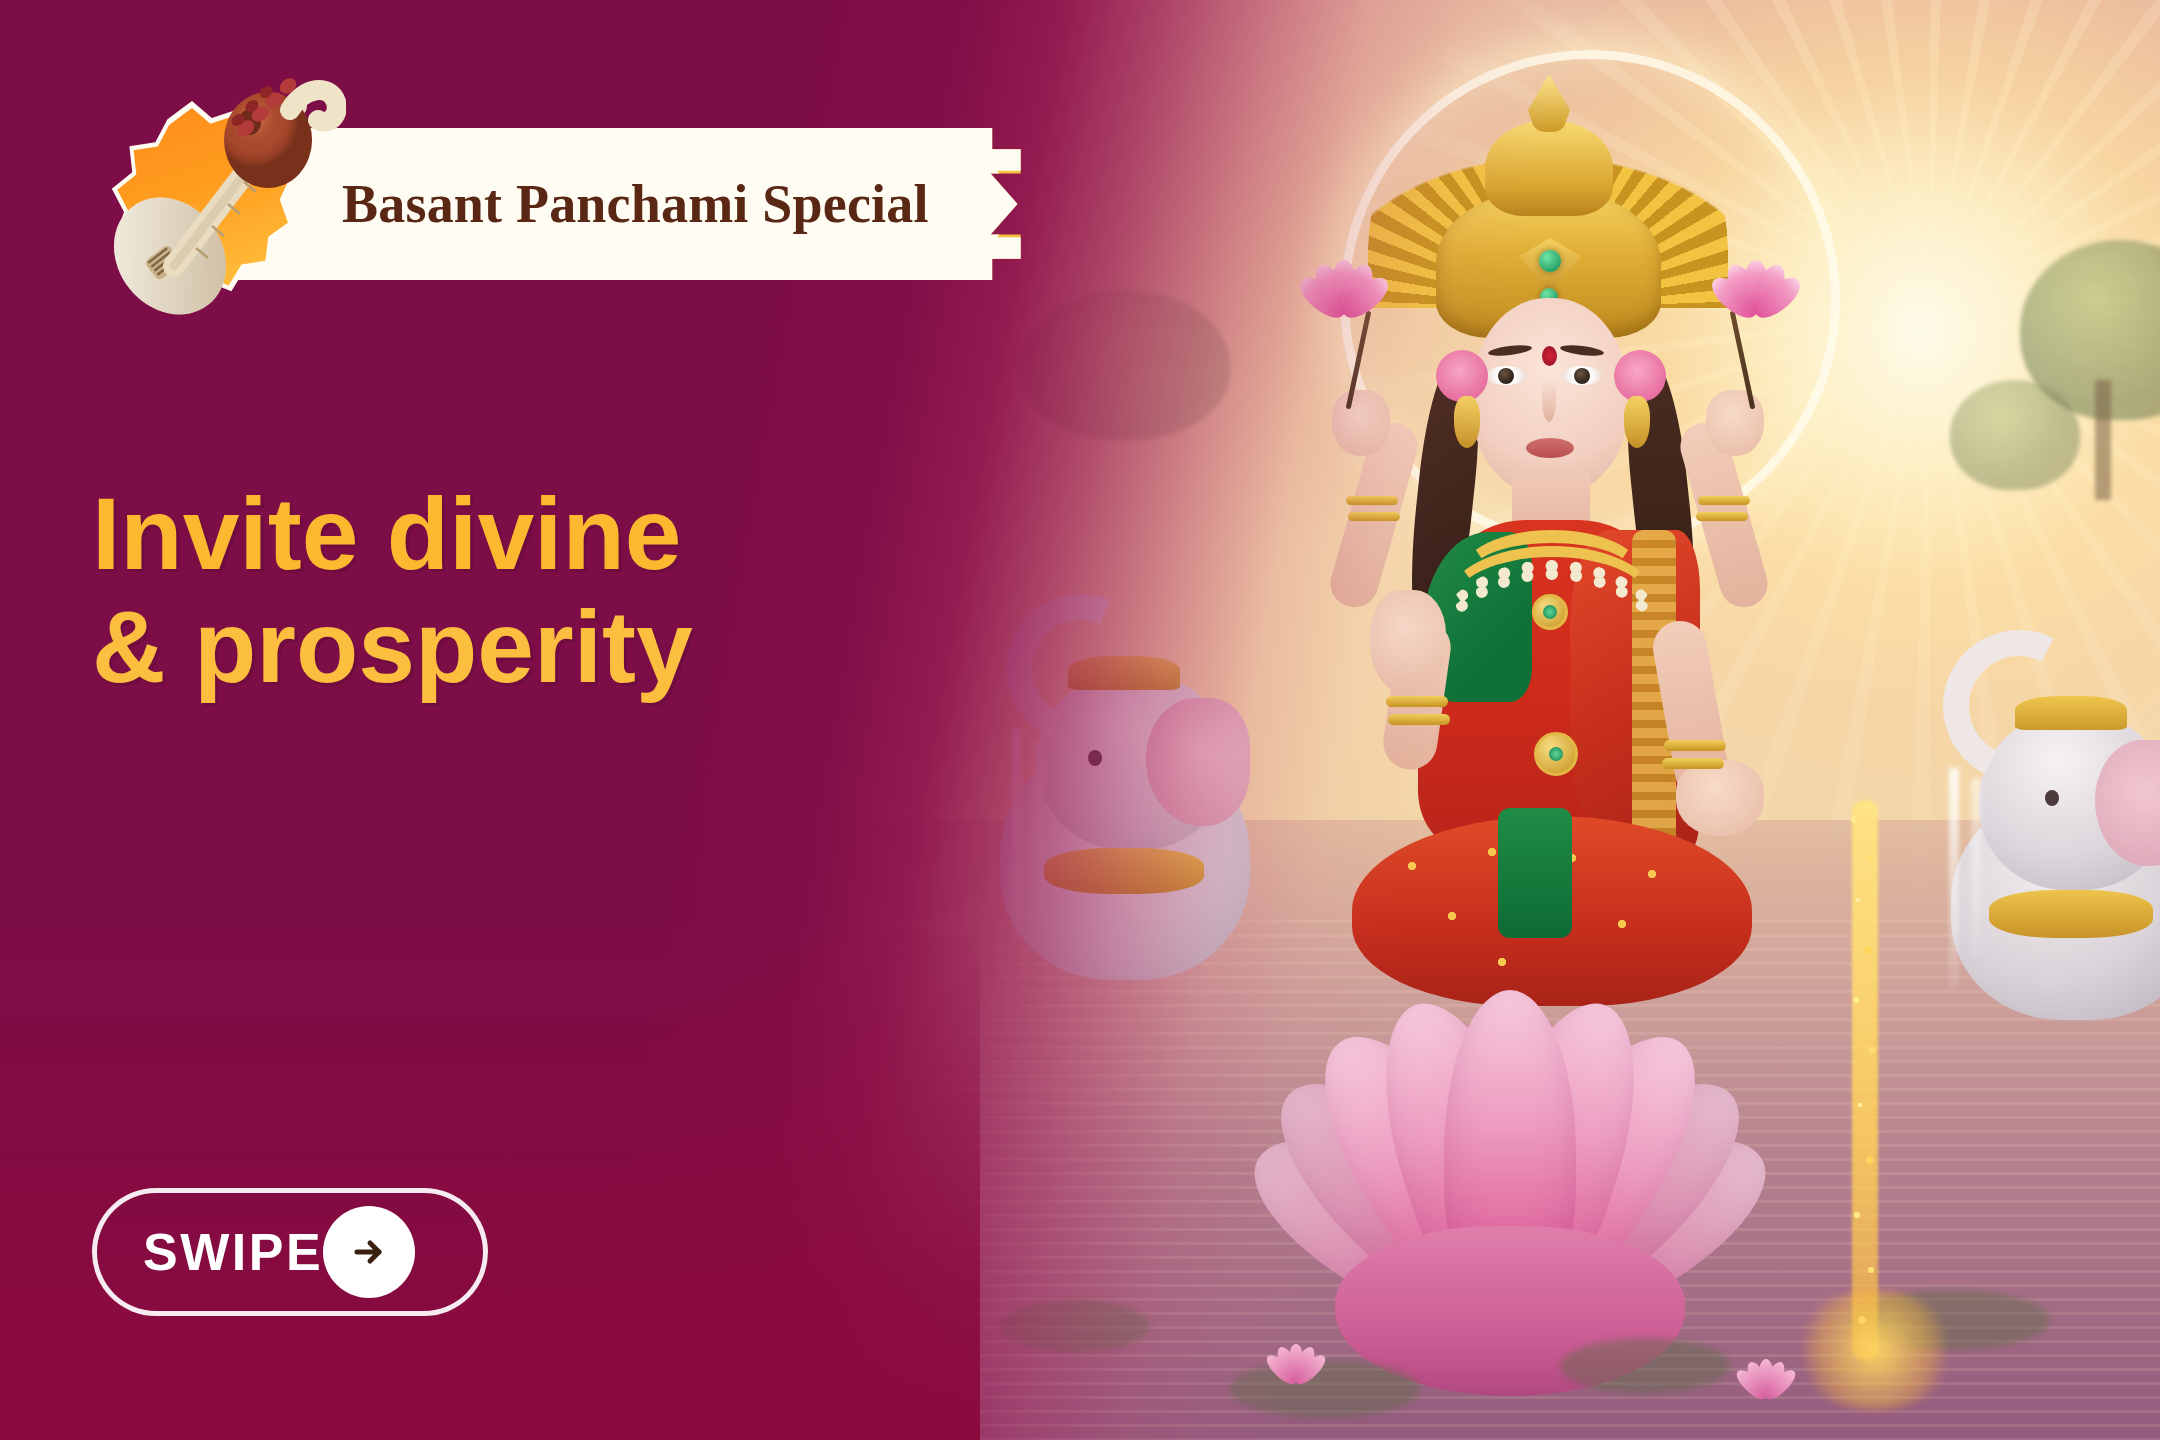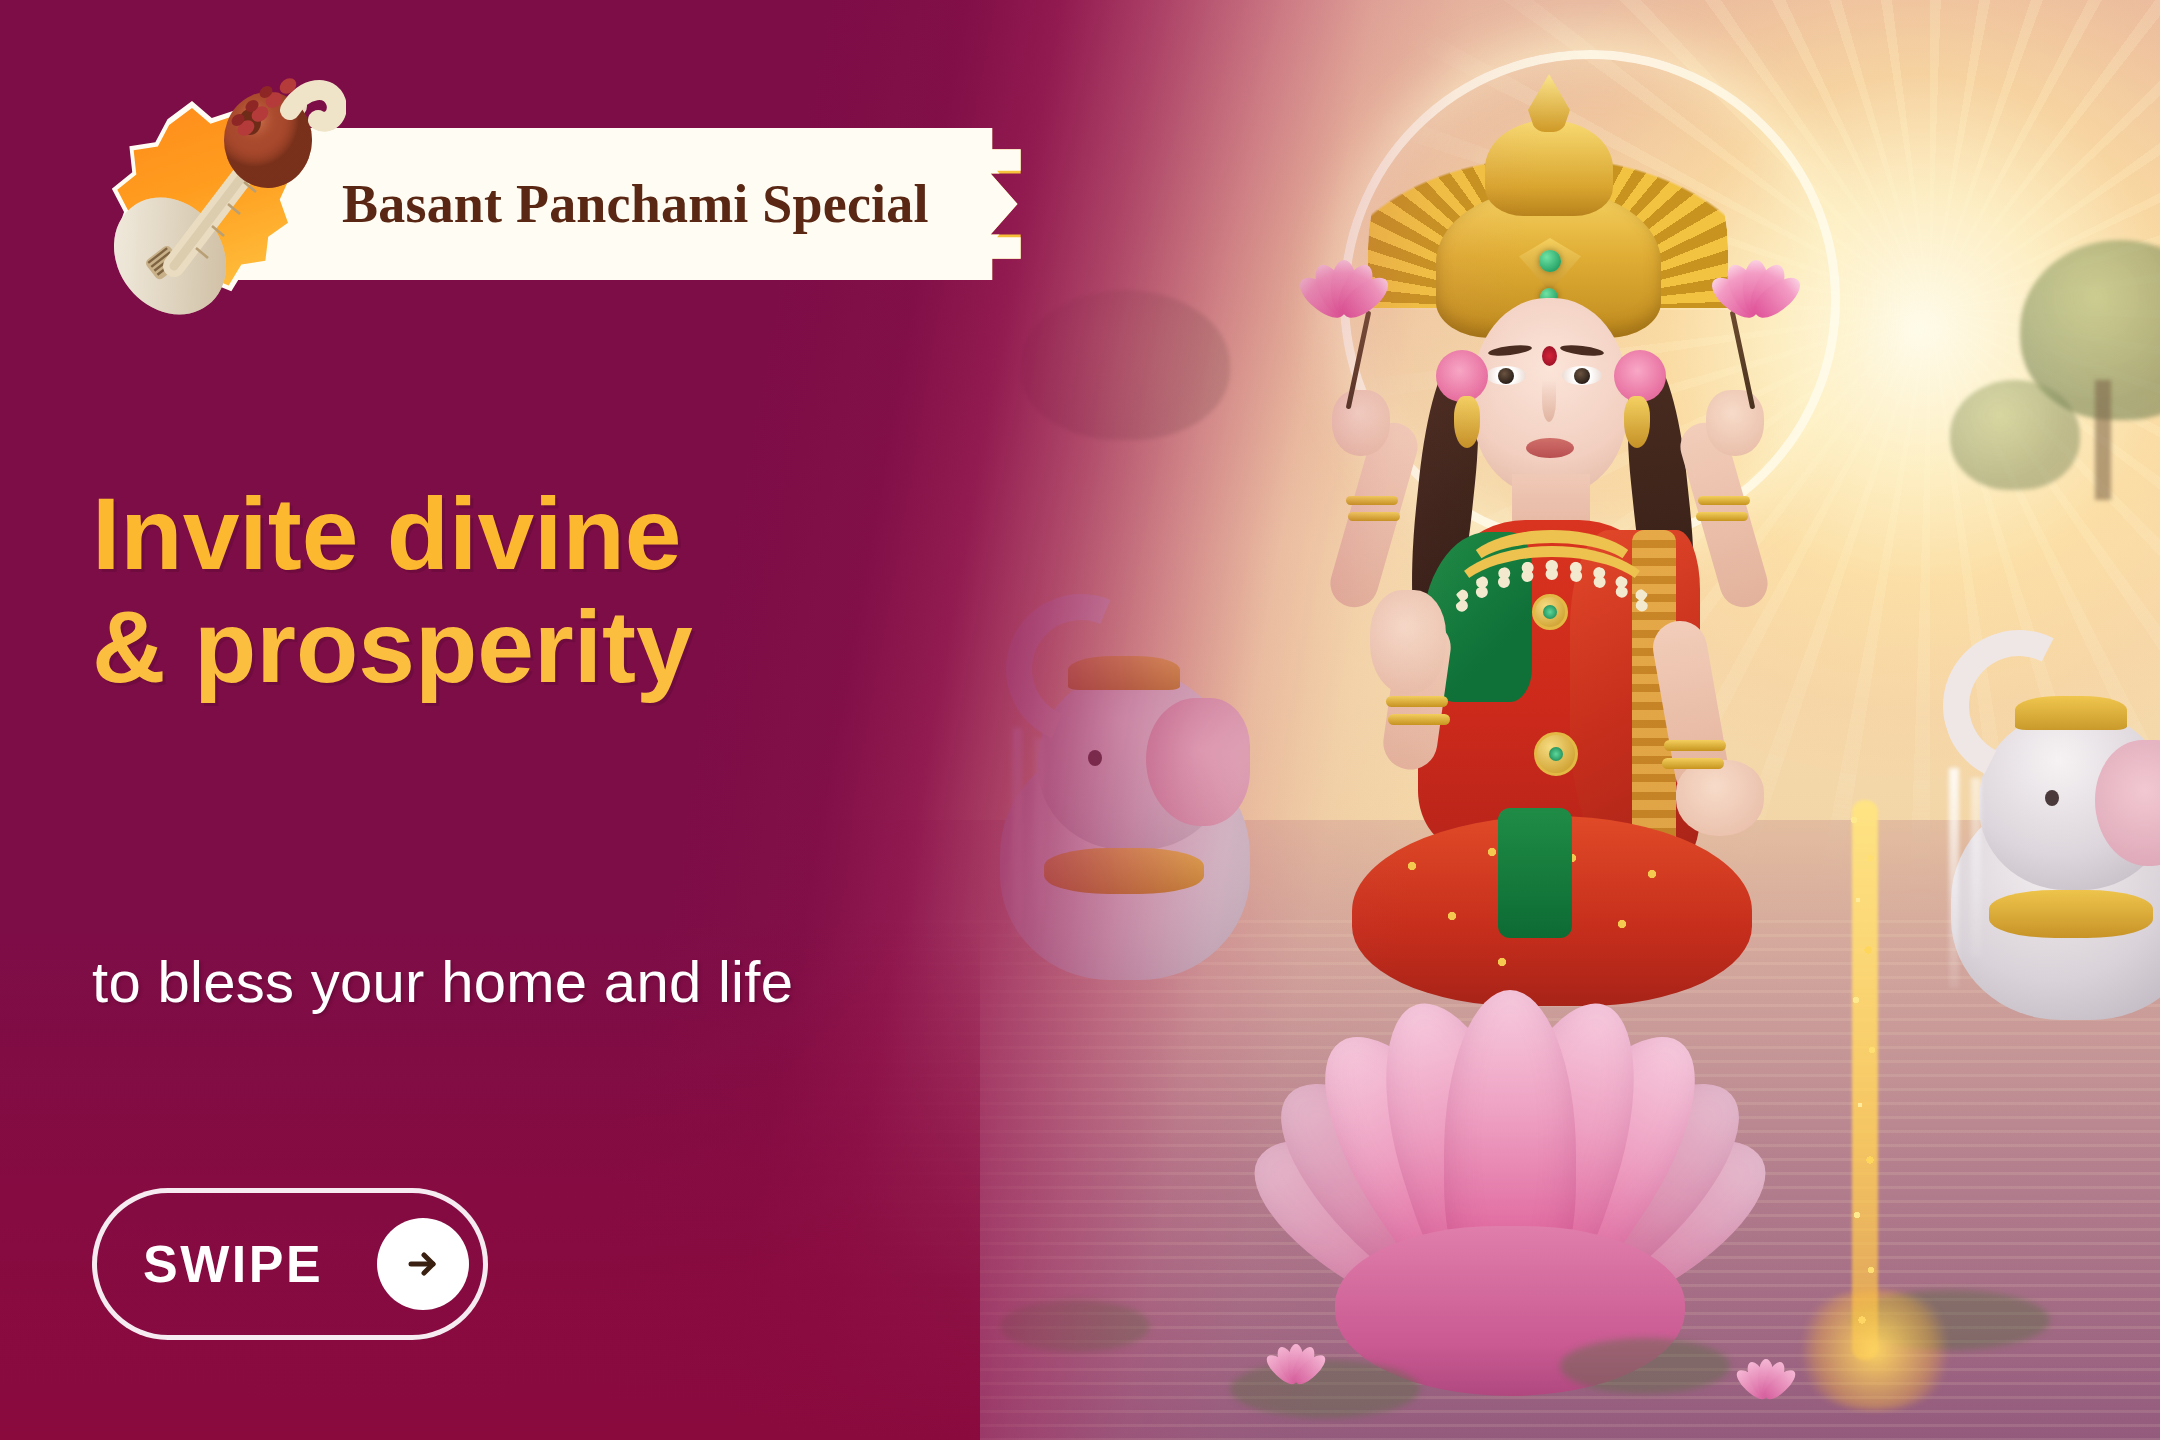--- a/index.html
+++ b/index.html
@@ -521,24 +521,24 @@
     position: absolute; left: 92px; top: 948px;
     font-size: 58px;
     font-weight: normal;
     color: #ffffff;
     letter-spacing: 0.3px;
     text-shadow: 2px 2px 3px rgba(70,5,40,0.35);
   }
 
   .swipe-btn {
     position: absolute; left: 92px; top: 1188px;
-    width: 396px; height: 152px;
+    width: 396px; height: 128px;
     border: 5px solid rgba(255,255,255,0.92);
     border-radius: 80px;
-    display: flex; align-items: center; justify-content: space-between;
+    display: flex; align-items: center; justify-content: flex-start;
     padding: 0 14px 0 46px;
     background: rgba(125,13,71,0.18);
   }
   .swipe-label {
     font-size: 52px; font-weight: bold; color: #ffffff; letter-spacing: 2.5px;
   }
   .swipe-circle {
     width: 92px; height: 92px; border-radius: 50%;
     background: #ffffff;
     display: flex; align-items: center; justify-content: center;
@@ -798,21 +798,20 @@
         <div class="badge-pill-outline"></div>
         <span class="badge-text">Basant Panchami Special</span>
       </div>
     </div>
 
     <div class="headline">
       <span class="ln ln1">Invite divine</span>
       <span class="ln">&amp; prosperity</span>
     </div>
 
-    <div class="subheadline">to bless your home and life</div>
 
     <div class="swipe-btn">
       <span class="swipe-label">SWIPE</span>
       <span class="swipe-circle">
         <svg width="46" height="46" viewBox="0 0 46 46">
           <g stroke="#3a2010" stroke-width="5" stroke-linecap="round" stroke-linejoin="round" fill="none">
             <line x1="11" y1="23" x2="33" y2="23"></line>
             <polyline points="24,14 33,23 24,32"></polyline>
           </g>
         </svg>

